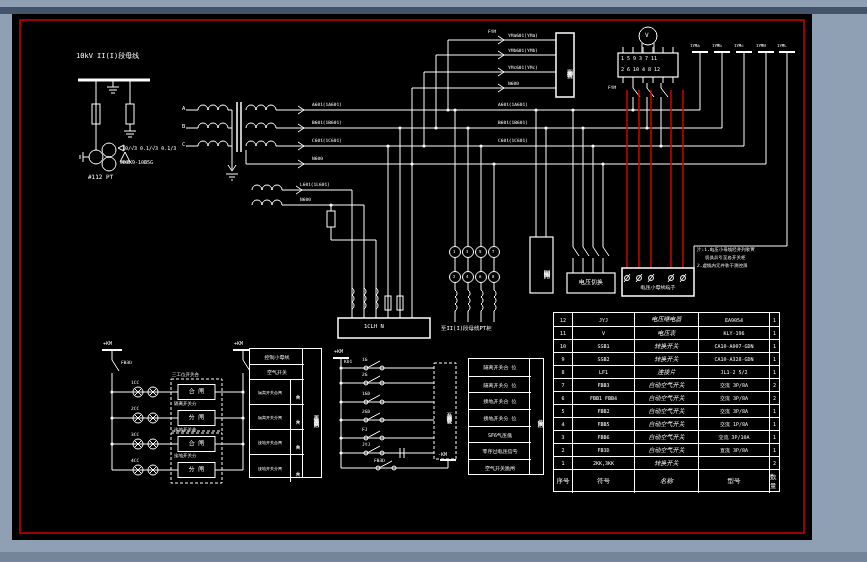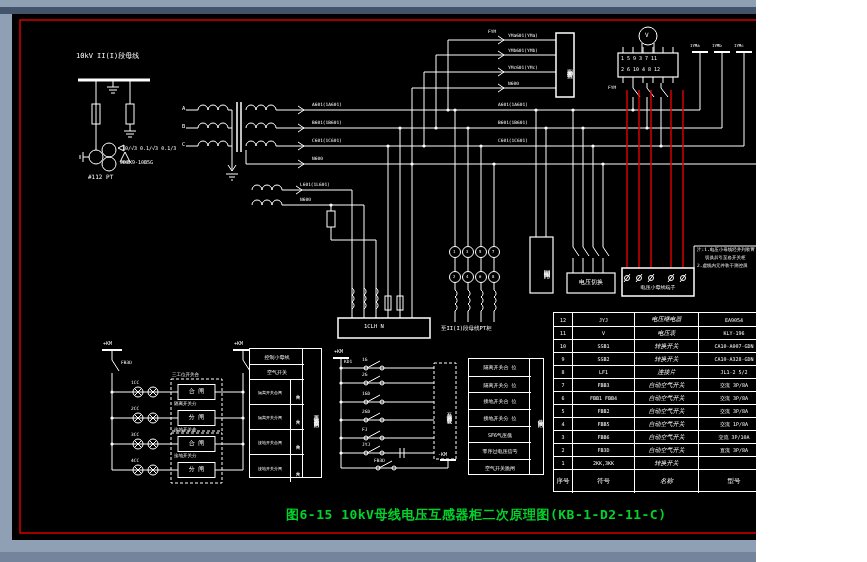--- a/index.html
+++ b/index.html
@@ -1,16 +1,16 @@
 <!DOCTYPE html>
 <html><head>
 <meta charset="utf-8">
 <style>
   html,body{margin:0;padding:0;}
-  #stage{position:relative;width:756px;height:562px;background:#8fa0b4;overflow:hidden;
+  #stage{position:relative;width:867px;height:562px;background:#8fa0b4;overflow:hidden;
          font-family:"DejaVu Sans Mono","Liberation Mono",monospace;}
   #topstrip{position:absolute;left:0;top:7px;width:867px;height:7px;background:#42536a;}
   #botstrip{position:absolute;left:0;top:552px;width:867px;height:10px;background:#74859b;}
   #sheet{position:absolute;left:12px;top:14px;width:800px;height:526px;background:#000;}
   svg{position:absolute;left:0;top:0;}
   .t{position:absolute;color:#fff;white-space:nowrap;line-height:1;}
   .vt{position:absolute;color:#fff;writing-mode:vertical-rl;text-orientation:upright;
       line-height:1;letter-spacing:1px;text-align:center;}
   .ctr{text-align:center;}
   .green{color:#00d42a;font-weight:bold;}
@@ -613,14 +613,13 @@
       </div>
     <div class="row bomhead">
         <div class="cell c1">序号</div>
         <div class="cell c2">符号</div>
         <div class="cell c3">名称</div>
         <div class="cell c4">型号</div>
         <div class="cell c5">数量</div>
       </div>
   </div>
 
-  <div class="t green" style="left:286px;top:508px;font-size:13px;letter-spacing:0.5px;">图6-15 10kV母线电压互感器柜二次原理图(KB-1-D2-11-C)</div>
 </div>
 
 </body></html>

